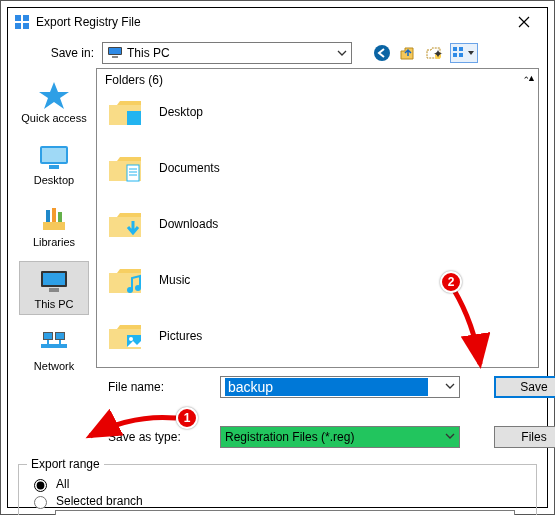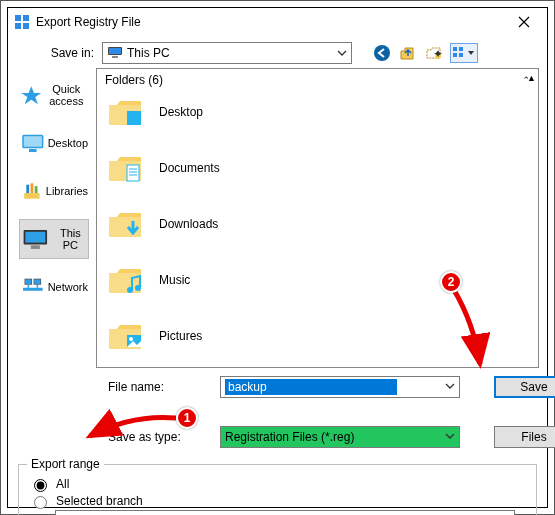--- a/index.html
+++ b/index.html
@@ -19,37 +19,37 @@
   .savein-row { display:flex; align-items:center; height: 30px; padding: 0 10px; gap: 8px; margin-top: 2px; }
   .savein-row .lbl { text-align:right; width: 76px; }
   .savein-combo { flex: 0 0 250px; height: 22px; border: 1px solid #7a7a7a; display:flex; align-items:center; padding: 0 4px; position:relative; }
   .savein-combo .caret { position:absolute; right:4px; top:4px; }
   .toolbar-icons { display:flex; gap: 6px; margin-left: 12px; align-items:center; }
   .tool { width: 20px; height: 20px; display:flex; align-items:center; justify-content:center; }
 
   
   .central { display:flex; height: 300px; border-bottom: 0; }
   .places { width: 84px; padding: 6px 2px; display:flex; flex-direction:column; align-items:center; gap: 8px; margin-left:4px; border:1px solid transparent; }
-  .place { width: 70px; display:flex; flex-direction:row; align-items:center; gap: 2px; padding: 4px 0; border:1px solid transparent; }
+  .place { width: 70px; display:flex; flex-direction:column; align-items:center; gap: 2px; padding: 4px 0; border:1px solid transparent; }
   .place.selected { background:#ddd; border:1px solid #bbb; }
   .place .lbl { font-size: 11px; text-align:center; }
 
   .listpanel { flex: 1; border:1px solid #888; margin-right: 8px; position:relative; overflow:hidden; }
   .folders-header { padding: 4px 8px; font-size: 11.5px; color:#000; display:flex; justify-content:space-between; align-items:center; }
   .folders-header .caret-up { font-size: 9px; }
   .folders-list { padding: 0 10px; display:flex; flex-direction:column; gap: 14px; }
   .frow { display:flex; align-items:center; gap: 14px; height: 42px; }
   .frow .fname { font-size: 12px; }
   .scroll-up { position:absolute; right:2px; top:4px; font-size:9px; }
 
   
   .fields { padding: 6px 10px 2px 100px; display:grid; grid-template-columns: 88px 240px 90px; grid-template-rows: 26px 26px; column-gap: 10px; row-gap: 6px; align-items:center;gap:24px; }
   .fields .flabel { text-align:left; }
   .fname-combo, .ftype-combo { height: 22px; border:1px solid #7a7a7a; display:flex; align-items:center; padding: 0 4px; position:relative; width: 240px; }
-  .fname-combo input { border:none; outline:none; width: 172px; background:#0078d7; color:#fff; padding:1px 3px; font-size:12px; }
+  .fname-combo input { border:none; outline:none; width: 203px; background:#0078d7; color:#fff; padding:1px 3px; font-size:14px; }
   .ftype-combo { background:#22c55e; }
   .combo-caret { position:absolute; right:4px; }
   .dlg-btn { width: 80px; height: 22px; border:1px solid #7a7a7a; background:#e1e1e1; display:flex; align-items:center; justify-content:center; font-size:12px; justify-self:end; }
   .dlg-btn.primary { border:2px solid #0078d7;justify-content:center; }
 
   
   .export-group { margin: 12px 10px 6px 10px; border:1px solid #bfbfbf; padding: 10px 10px 10px 10px; position:relative; }
   .export-group .legend { position:absolute; top:-8px; left:8px; background:#fff; padding:0 4px; font-size:12px; }
   .radio-row { display:flex; align-items:center; gap:6px; margin: 1px 0; }
   .branch-input { margin-left: 26px; width: 460px; height:22px; border:1px solid #7a7a7a; }

